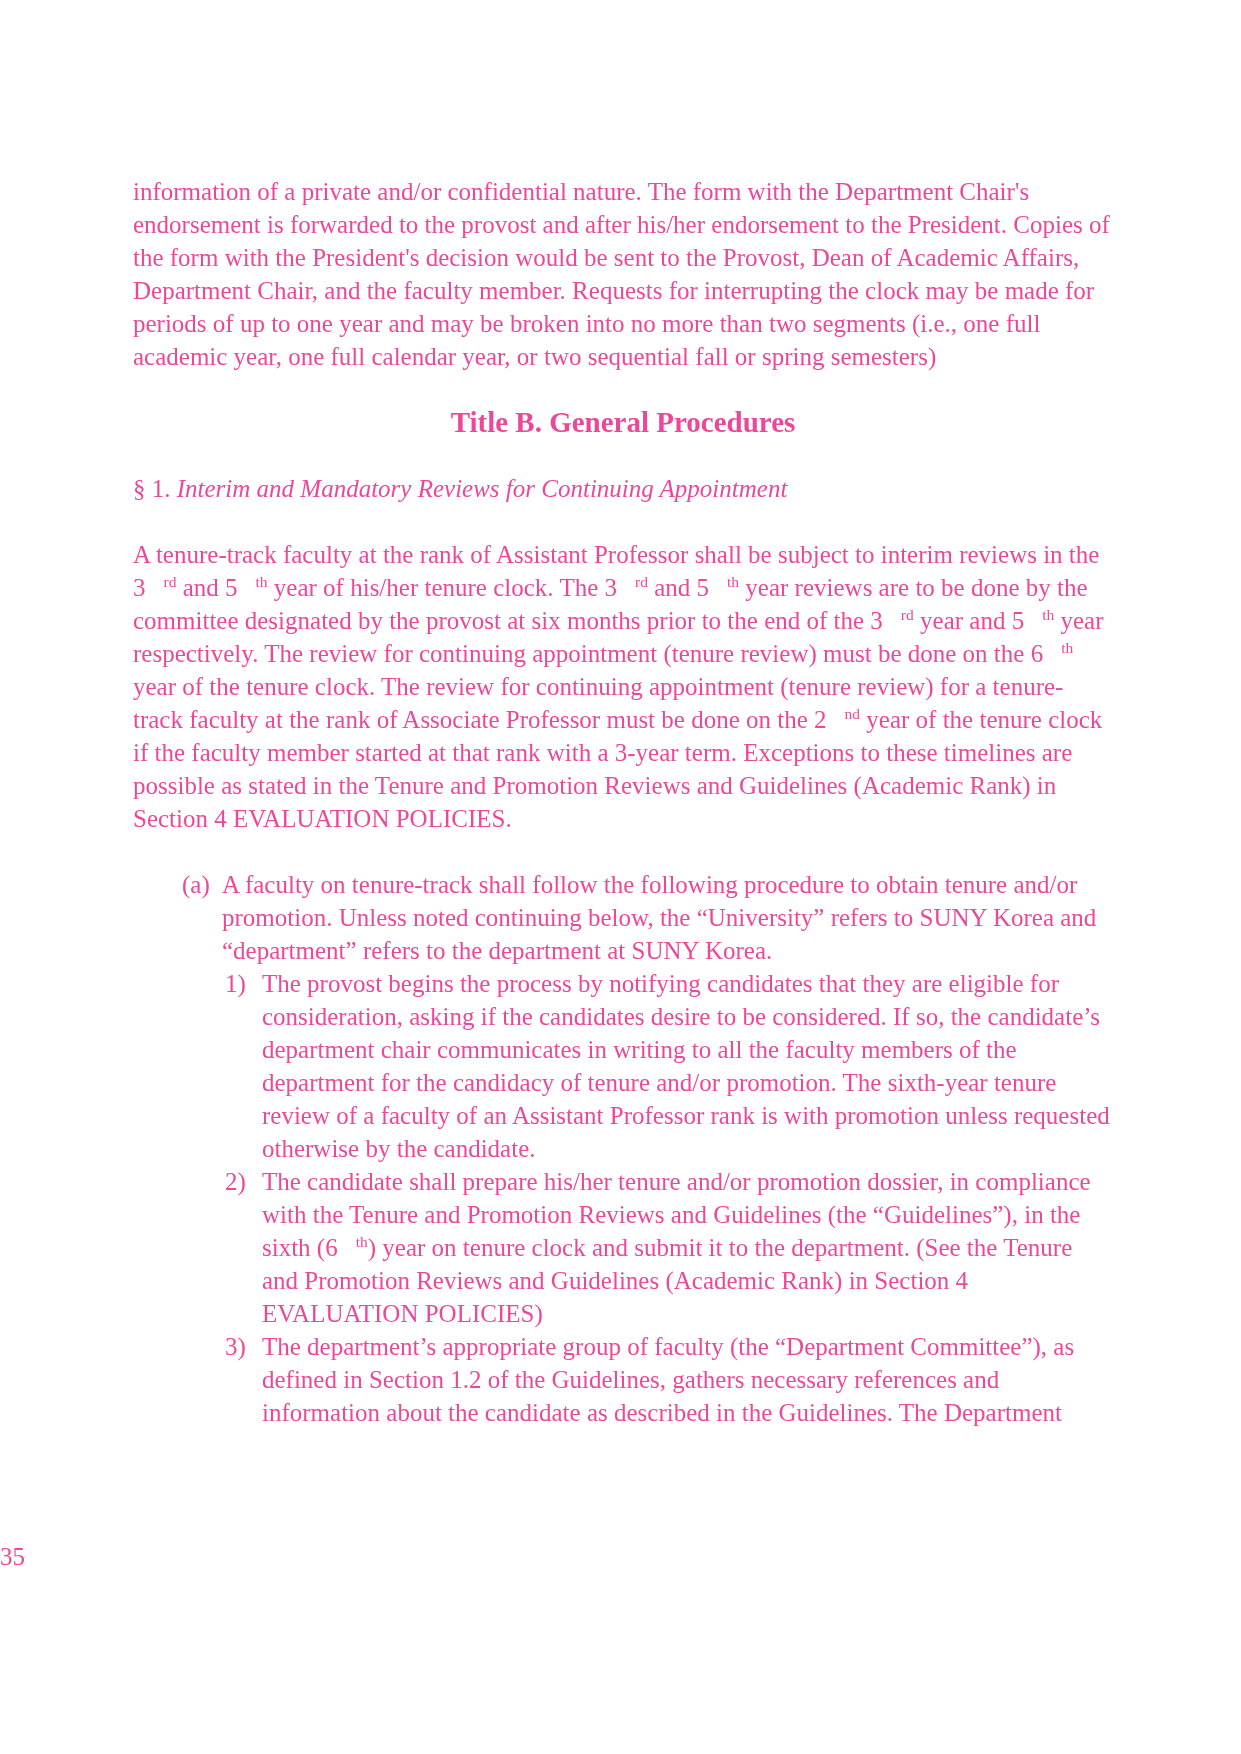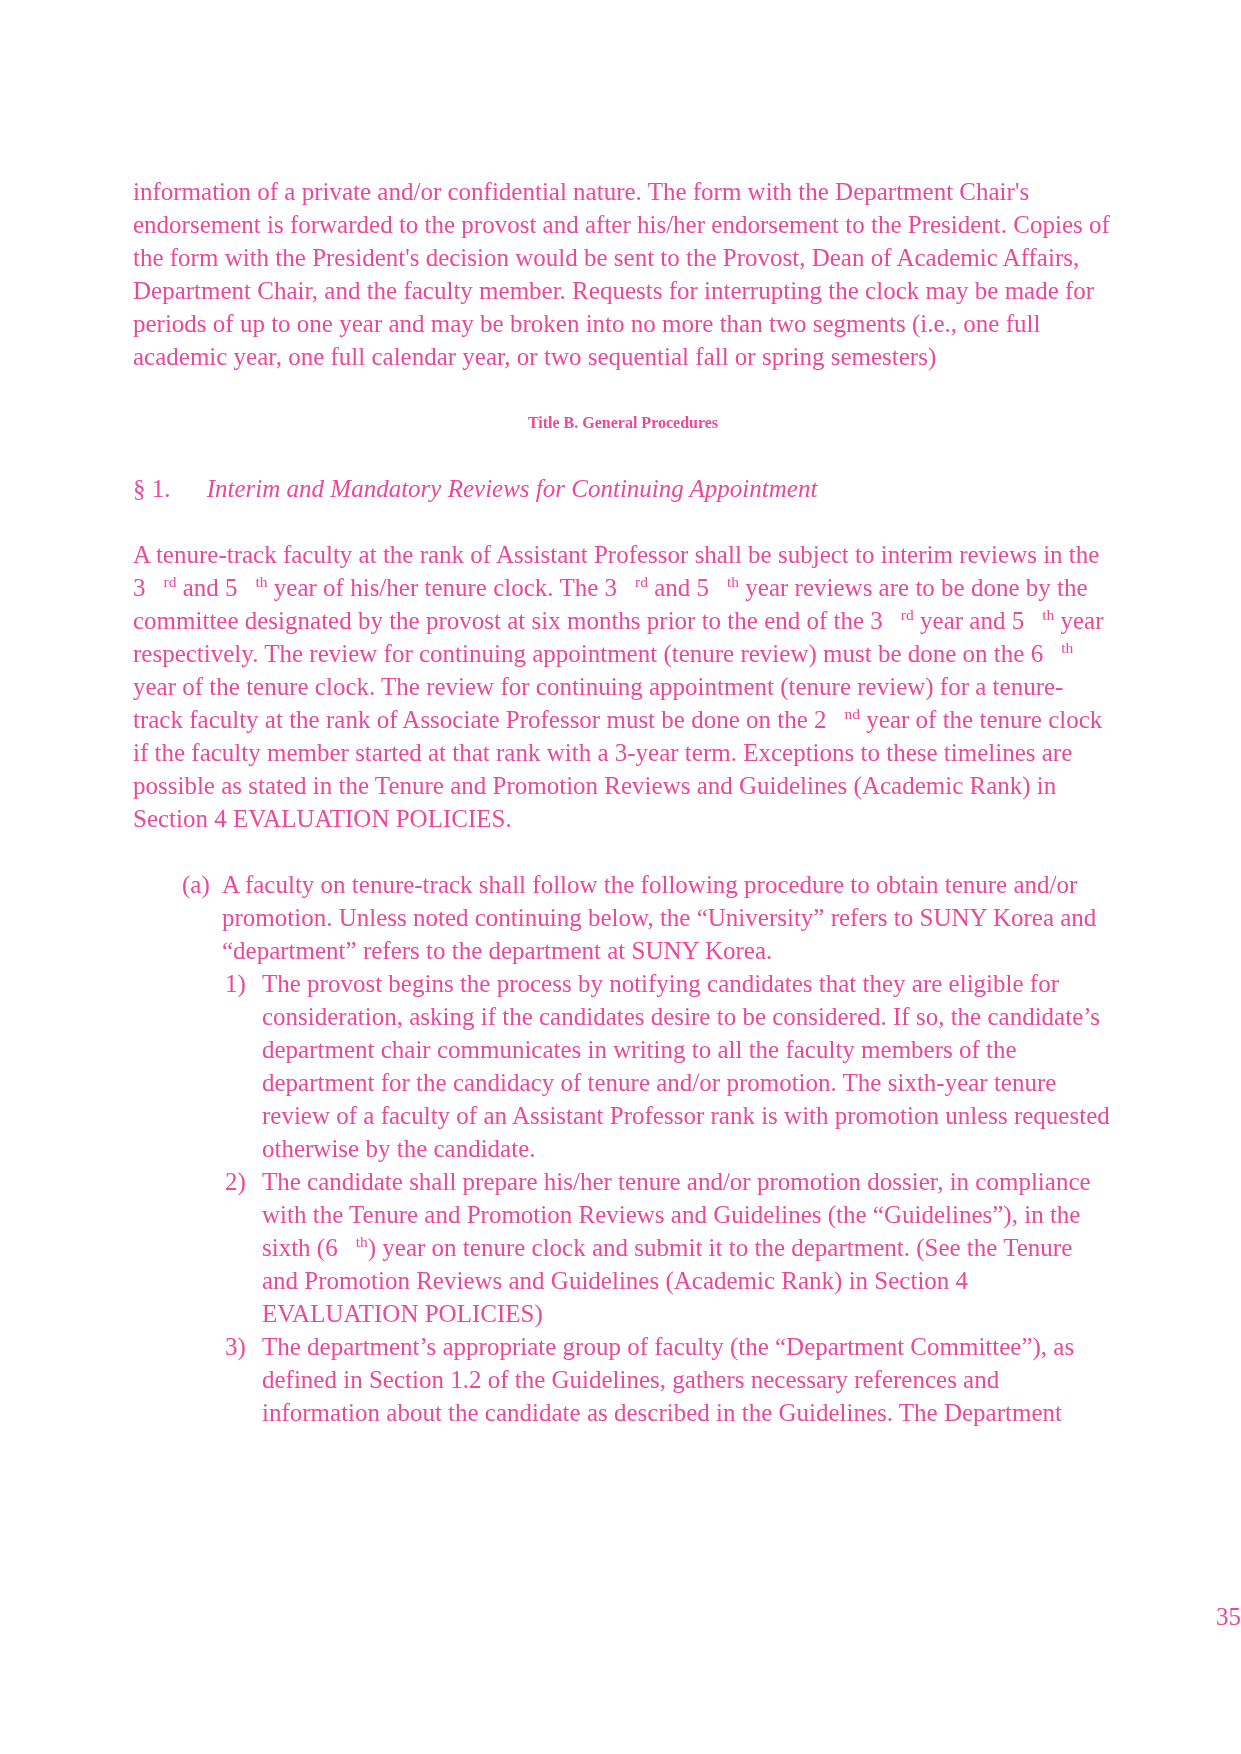--- a/index.html
+++ b/index.html
@@ -23,25 +23,25 @@
     left: 133px;
     width: 980px;
     text-align: left;
   }
 
   .block { margin-bottom: 33px; }
 
   .doc-title {
     text-align: center;
     font-weight: bold;
-    font-size: 16px;
+    font-size: 29px;
     line-height: 33px;
   }
 
-  .section-heading .sec-title { font-style: italic; margin-left: 30px; }
+  .section-heading .sec-title { font-style: italic; }
 
   .hang { display: flex; align-items: flex-start; }
   .hang .label { flex: 0 0 auto; }
   .hang .text { flex: 1 1 auto; }
 
   .item-a { margin-left: 49px; }
   .item-a .label { width: 40px; }
 
   .num-item { margin-left: 92px; }
   .num-item .label { width: 37px; }
@@ -50,24 +50,24 @@
     font-size: 0.62em;
     line-height: 0;
     vertical-align: baseline;
     position: relative;
     top: -0.55em;
     margin-left: 18px;
   }
 
   .page-number {
     position: absolute;
-    top: 1600px;
+    top: 1540px;
     left: 0;
     width: 100%;
-    text-align: right;
+    text-align: left;
   }
 </style>
 </head>
 <body>
 
 <div class="page">
   <div class="content">
 
     <p class="block">information of a private and/or confidential nature. The form with the Department Chair's endorsement is forwarded to the provost and after his/her endorsement to the President. Copies of the form with the President's decision would be sent to the Provost, Dean of Academic Affairs, Department Chair, and the faculty member. Requests for interrupting the clock may be made for periods of up to one year and may be broken into no more than two segments (i.e., one full academic year, one full calendar year, or two sequential fall or spring semesters)</p>
 

